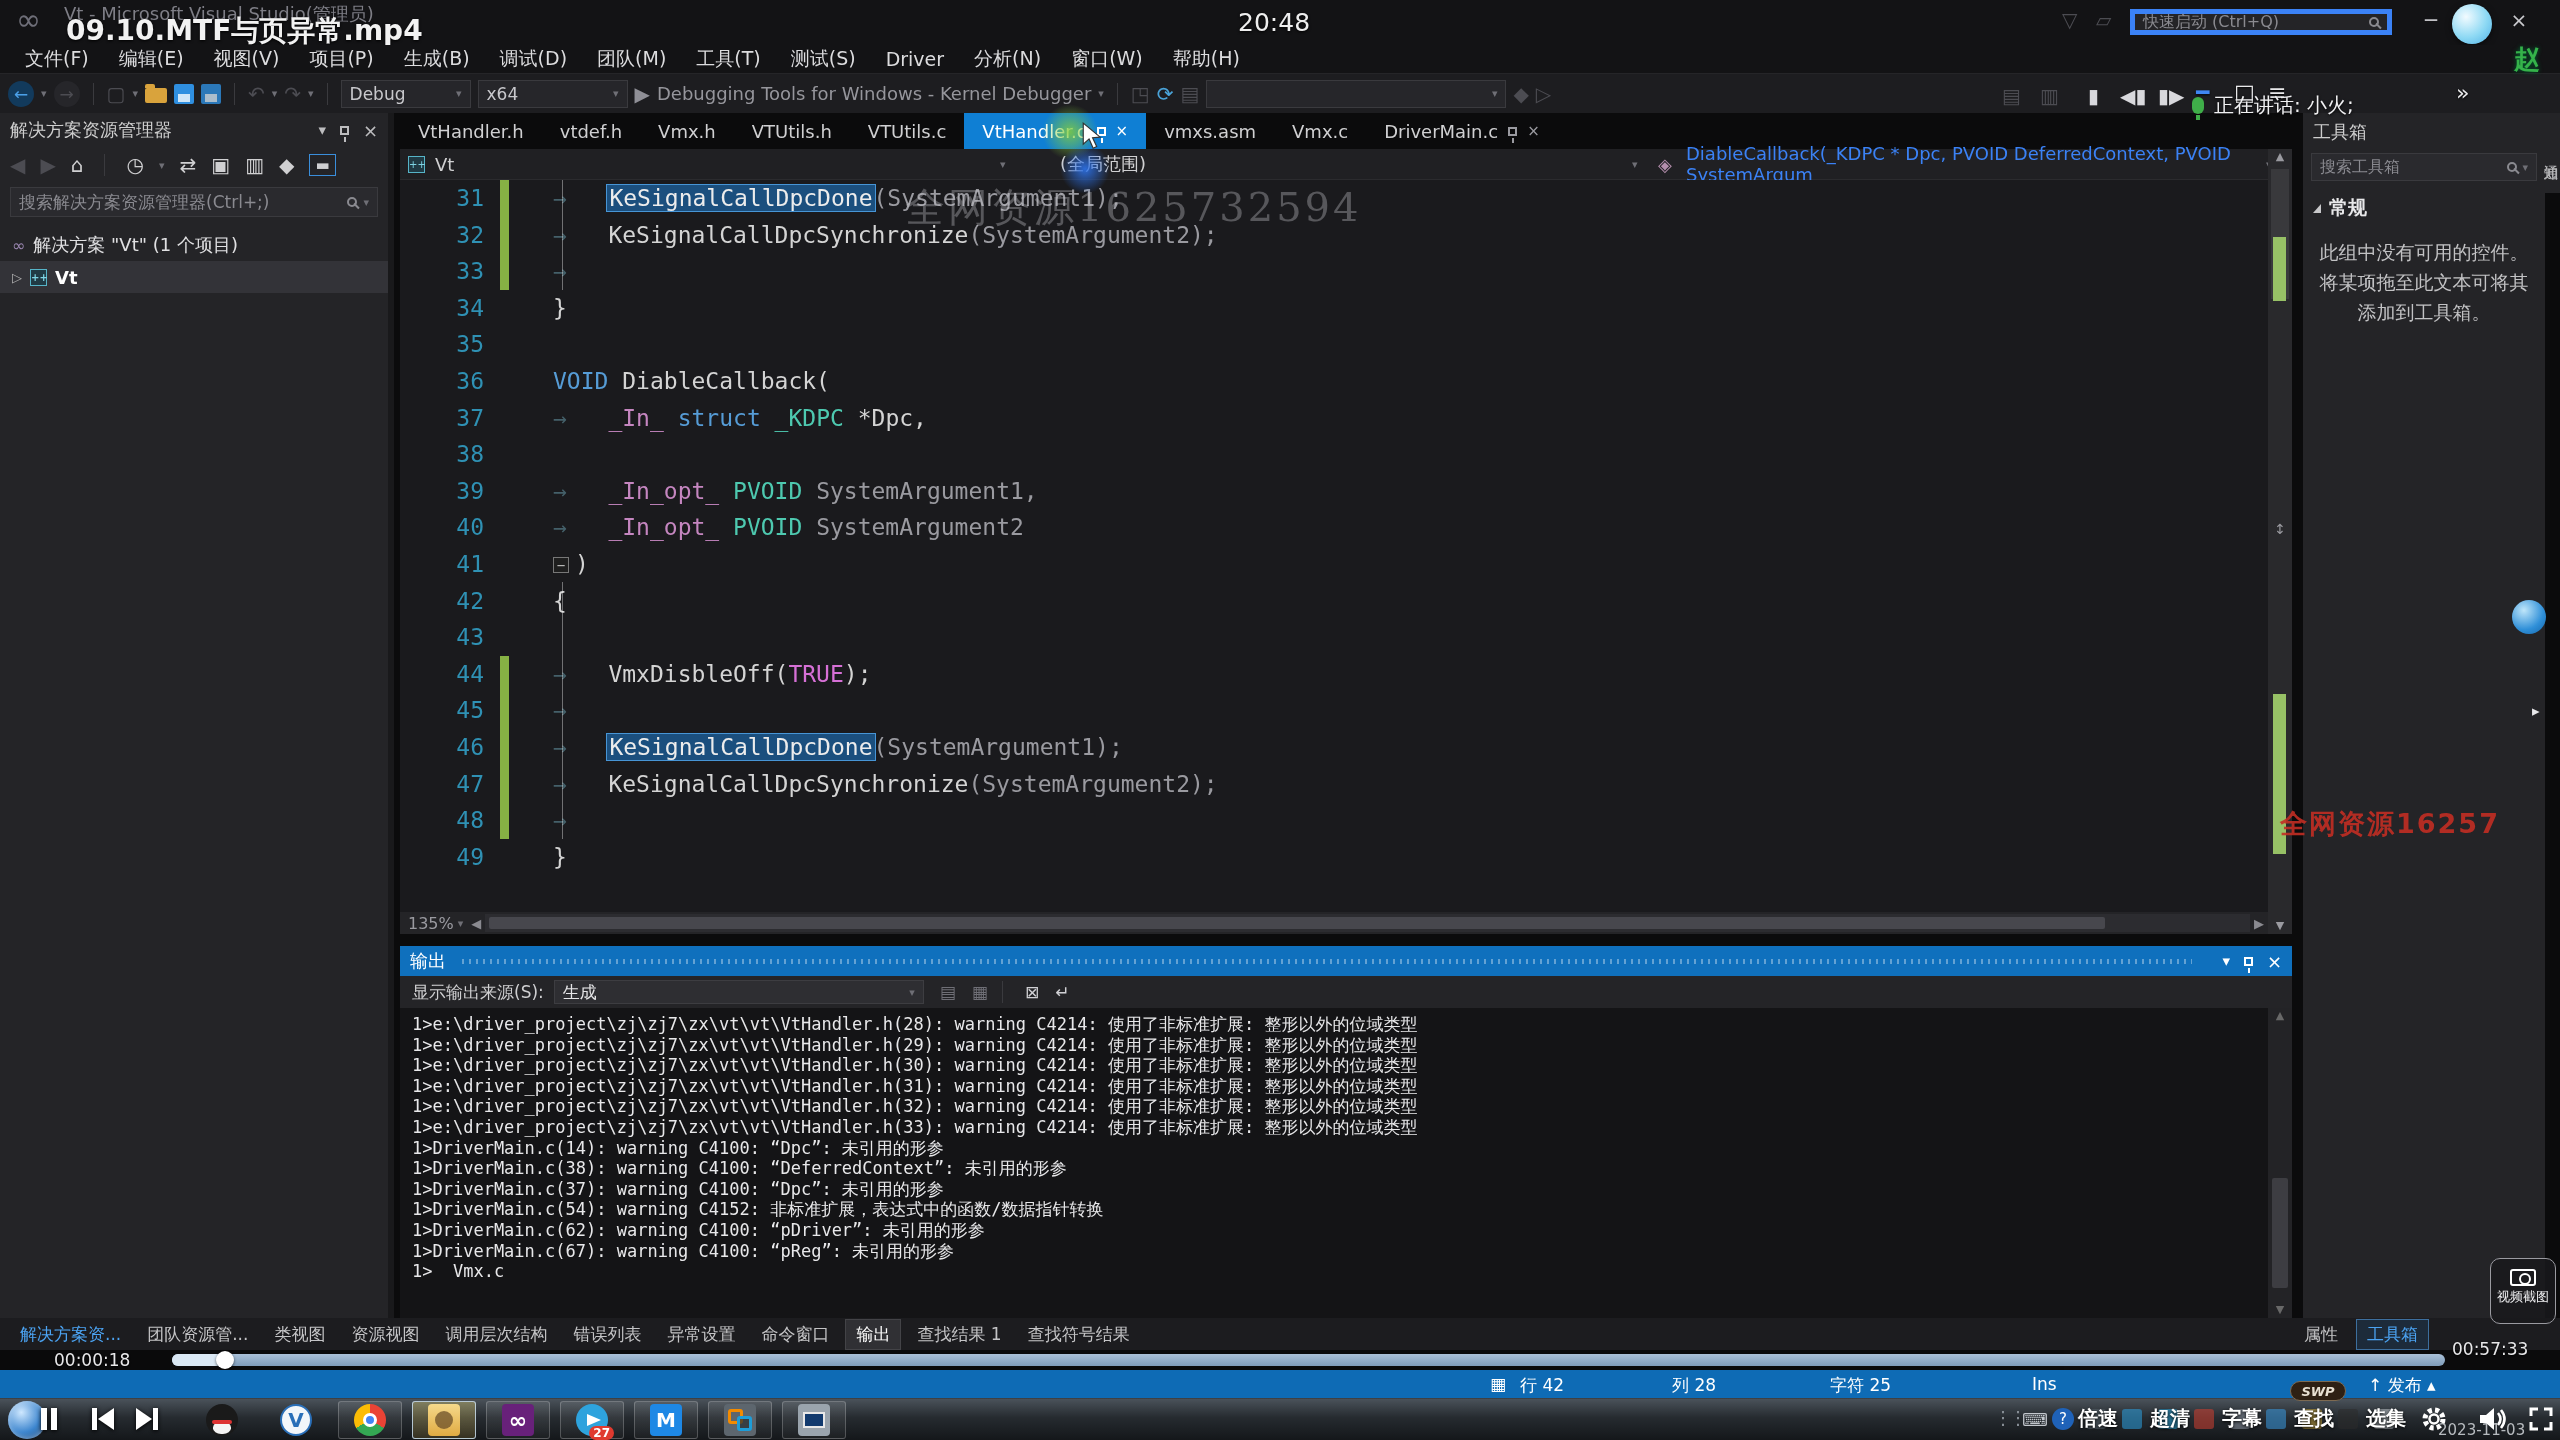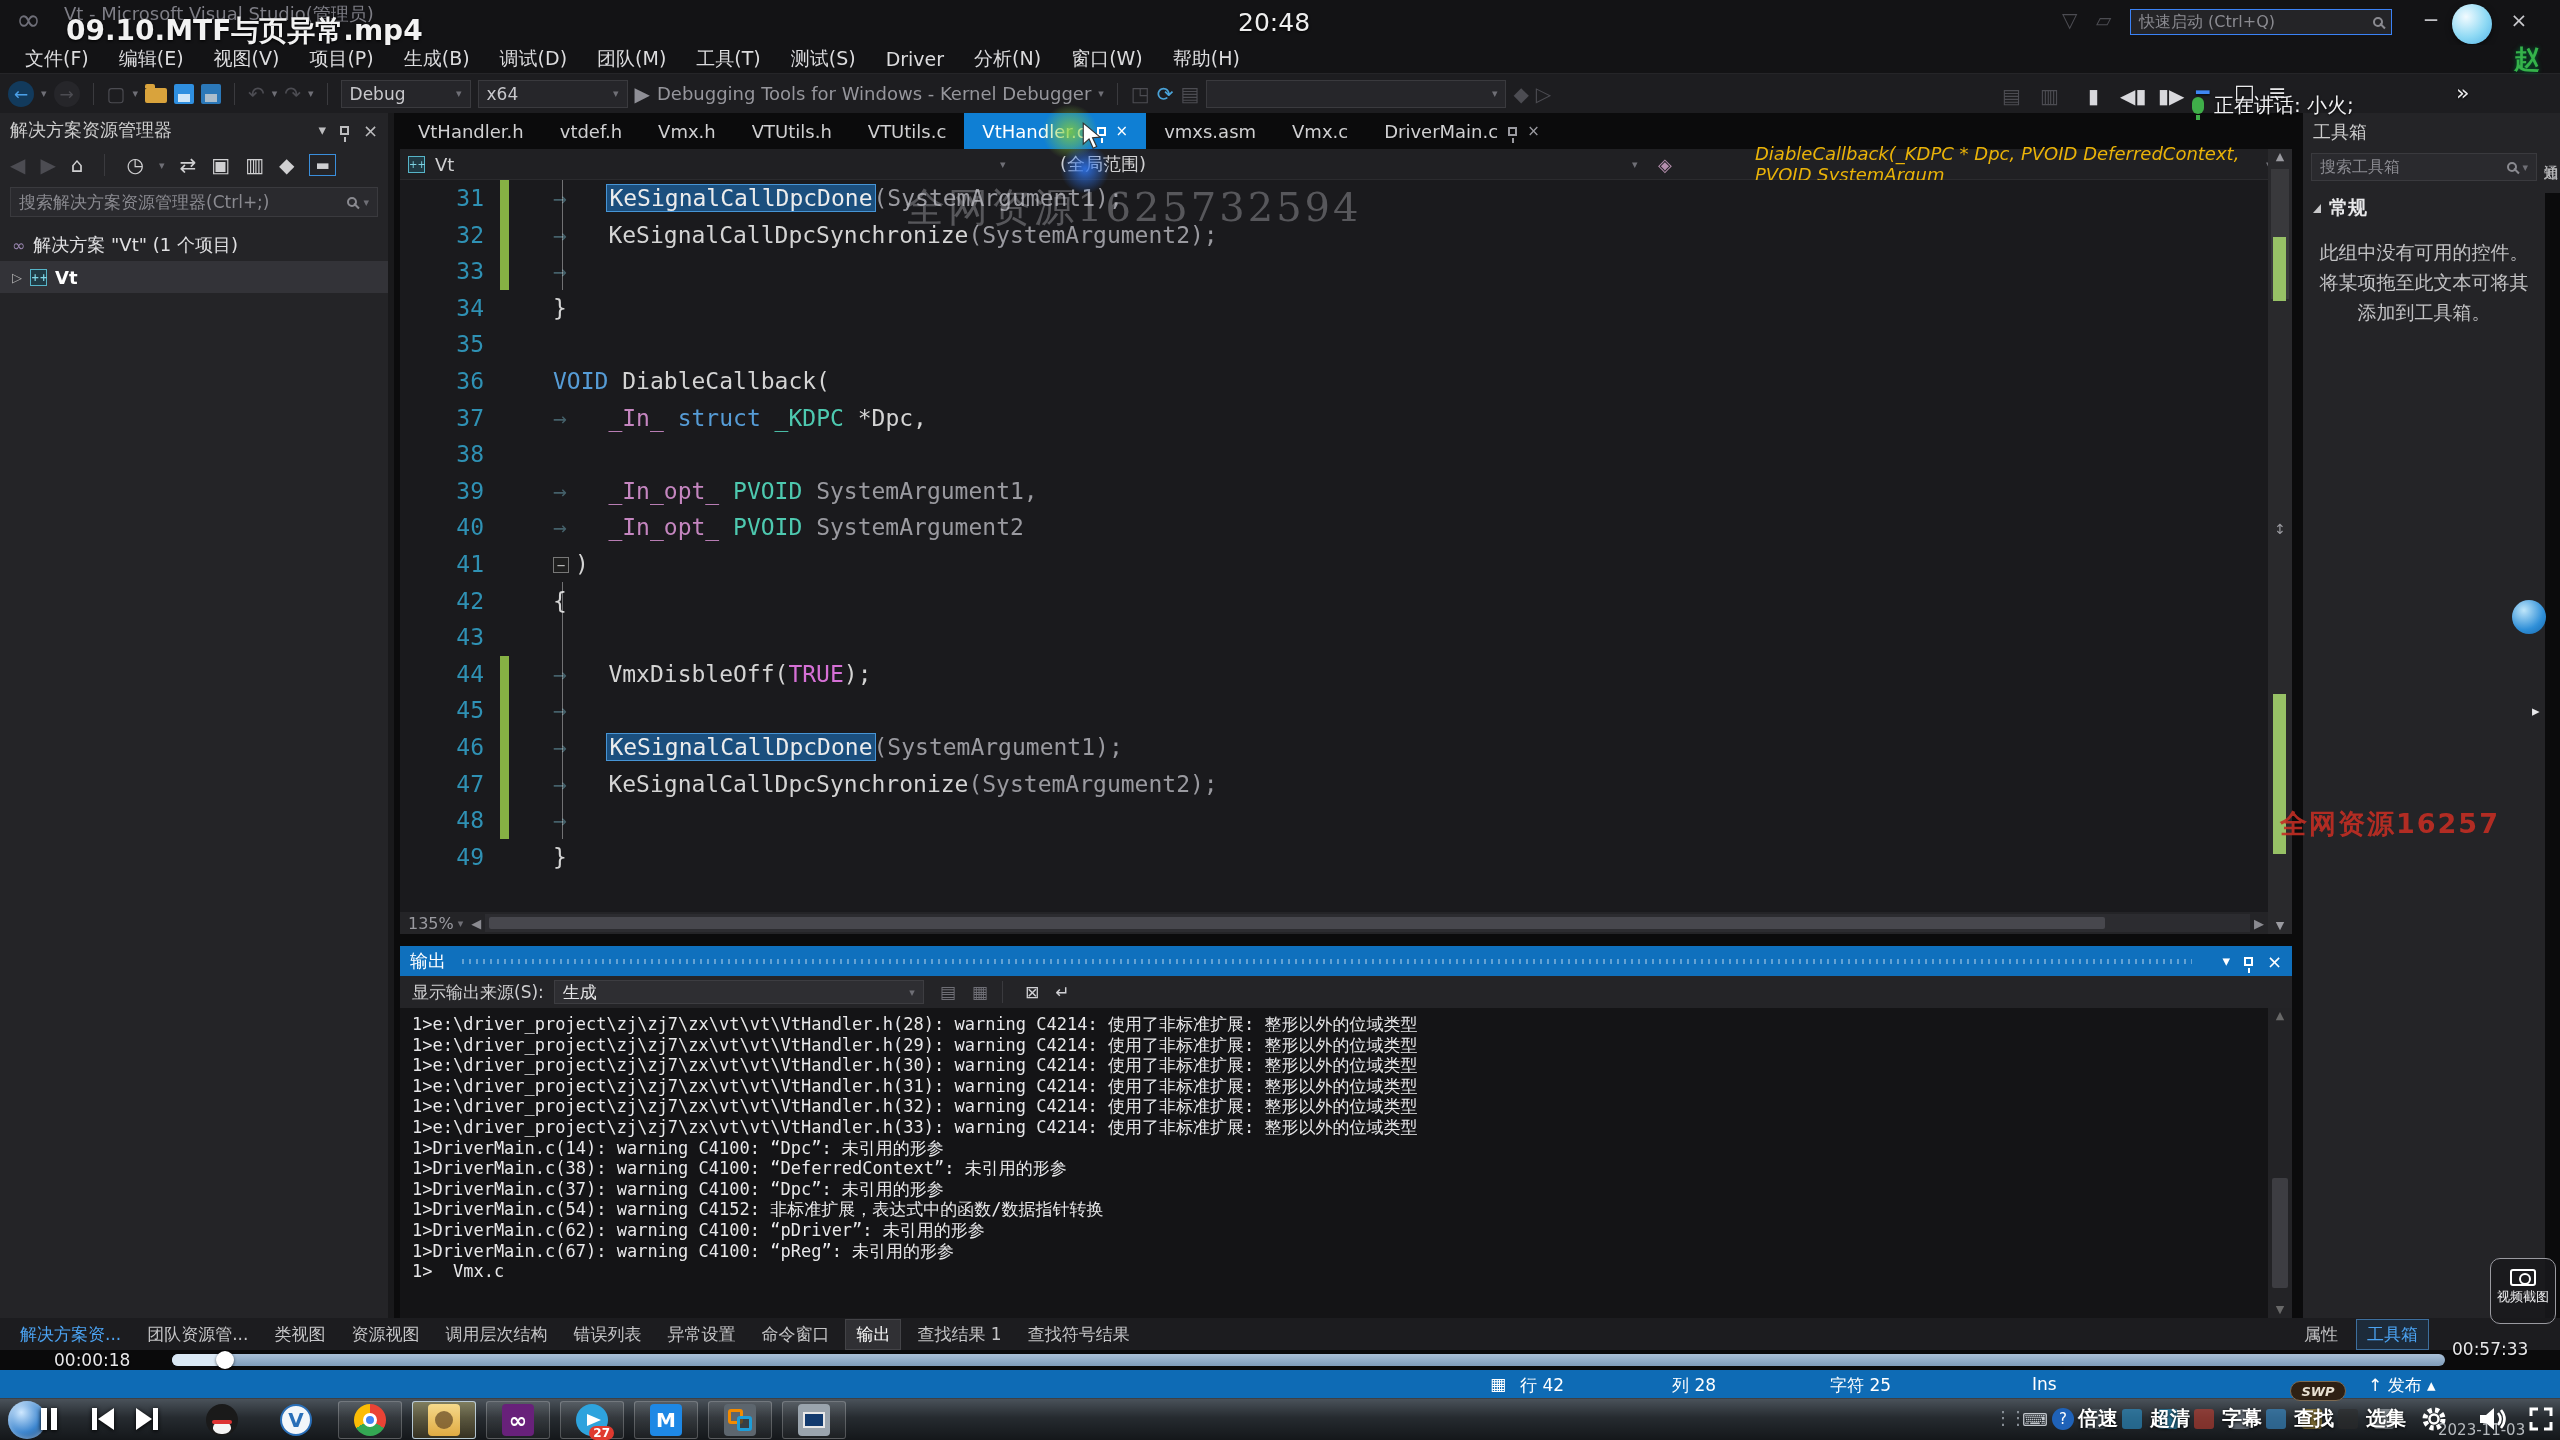--- a/index.html
+++ b/index.html
@@ -9,21 +9,21 @@
   .abs{position:absolute;}
   .mono{font-family:"DejaVu Sans Mono",monospace;}
   .dim{color:#6f6f76;}
   .sep{width:1px;height:22px;background:#3a3a3e;margin:0 6px;}
   
   #titlebar{left:0;top:0;width:2560px;height:45px;background:#131315;}
   .vs-logo{color:#6e6e78;font-size:30px;}
   .vs-title{color:#7e7e86;font-size:18px;}
   .mp4-title{color:#f2f2f2;font-size:28px;font-weight:bold;text-shadow:0 1px 3px #000;}
   .clock{color:#eee;font-size:25px;text-shadow:0 1px 3px #000;}
-  .ql-box{width:262px;height:26px;background:#242427;border:1px solid #3b82f6;display:flex;align-items:center;padding:0 8px;font-size:16px;color:#8a8a90;}
+  .ql-box{width:262px;height:26px;background:#242427;border:5px solid #3b82f6;display:flex;align-items:center;padding:0 8px;font-size:16px;color:#8a8a90;}
   .winbtn{color:#c8c8cc;font-size:20px;width:34px;text-align:center;}
   .maxglyph{display:inline-block;width:13px;height:11px;border:2px solid #c8c8cc;}
   .bubble{width:40px;height:40px;border-radius:50%;background:radial-gradient(circle at 35% 32%,#f2fbff,#8ed9f4 55%,#4db0e6);box-shadow:0 2px 6px rgba(0,0,0,.5);}
   .zhao{color:#35b24a;font-size:26px;font-weight:bold;text-shadow:0 0 4px #063;}
   
   #menubar{left:0;top:45px;width:2560px;height:28px;background:#131315;display:flex;align-items:center;padding-left:10px;}
   .menu-item{padding:2px 15px;font-size:19px;color:#dcdcde;}
   #toolbar{left:0;top:73px;width:2560px;height:40px;background:#1d1d20;border-top:1px solid #252528;display:flex;align-items:center;padding-left:8px;}
   .tb{display:flex;align-items:center;gap:7px;}
   .glyph{font-size:20px;color:#8b8b92;}
@@ -298,21 +298,21 @@
       </div>
     </div>
 
   <div class="abs" id="navbar">
     <span class="proj-ico" style="margin-left:8px;">++</span>
     <span style="margin-left:10px;">Vt</span>
     <span class="caret abs" style="left:600px;">▾</span>
     <span class="abs" style="left:660px;">(全局范围)</span>
     <span class="caret abs" style="left:1232px;">▾</span>
     <span class="abs" style="left:1258px;color:#b48ead;">◈</span>
-    <span class="abs" style="left:1355px;color:#eab308;font-style:italic;">DiableCallback(_KDPC * Dpc, PVOID DeferredContext, PVOID SystemArgum</span>
+    <span class="abs" style="left:1286px;color:#3b82f6;">DiableCallback(_KDPC * Dpc, PVOID DeferredContext, PVOID SystemArgum</span>
     <span class="caret abs" style="left:1866px;">▾</span>
   </div>
 
   <div class="abs mono" id="code">
     <div class="guide" style="left:162px;top:0;height:110px;"></div>
     <div class="guide" style="left:162px;top:402px;height:257px;"></div>
     <div id="code-lines">
         <div class="crow">
           <div class="ln">31</div>
           <div class="chgbar on"></div>

